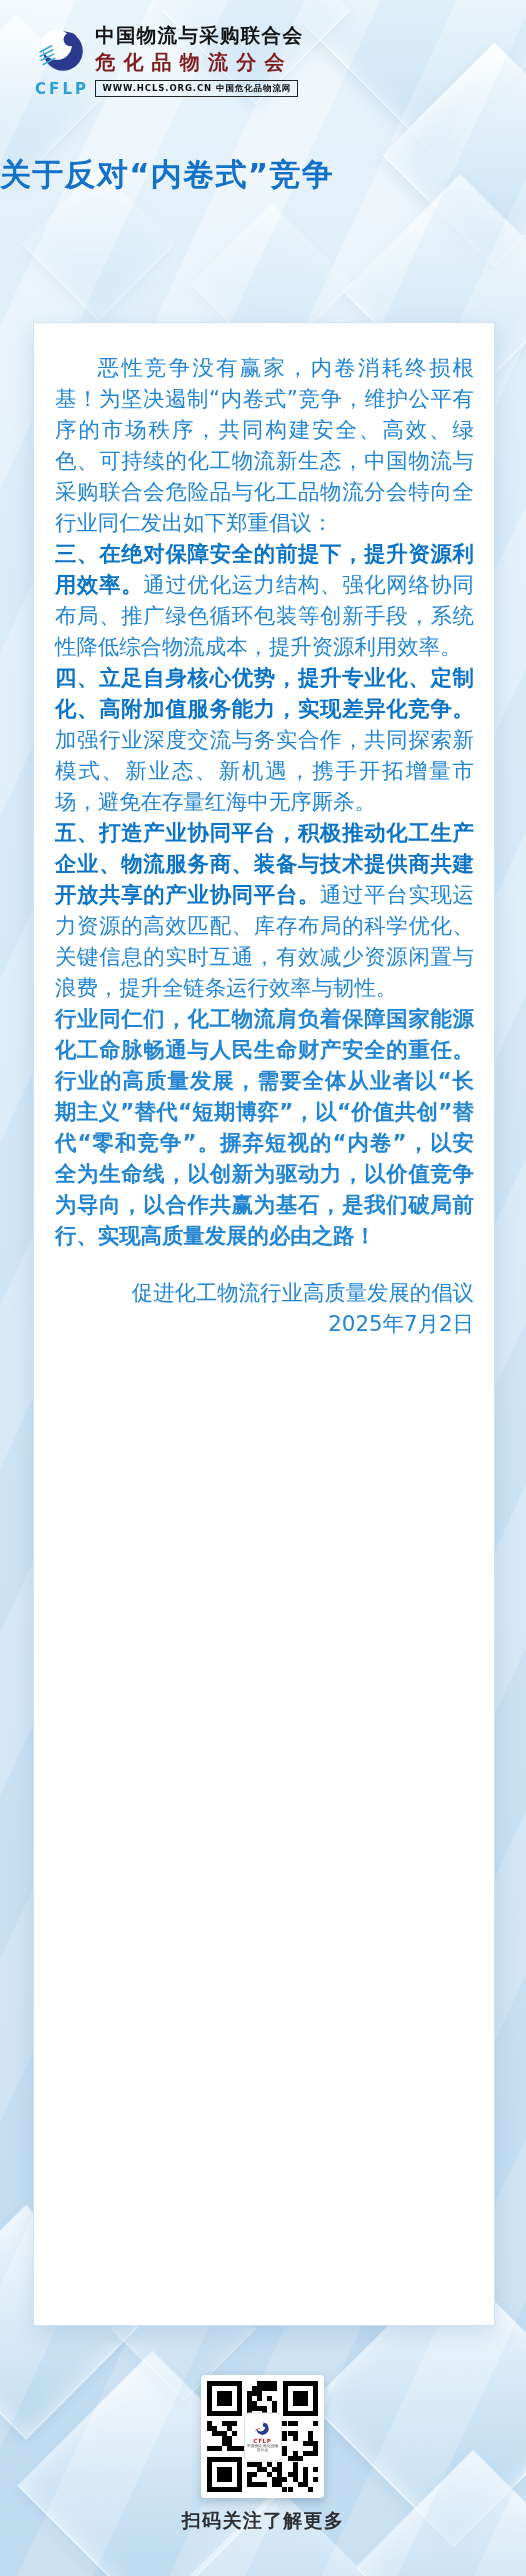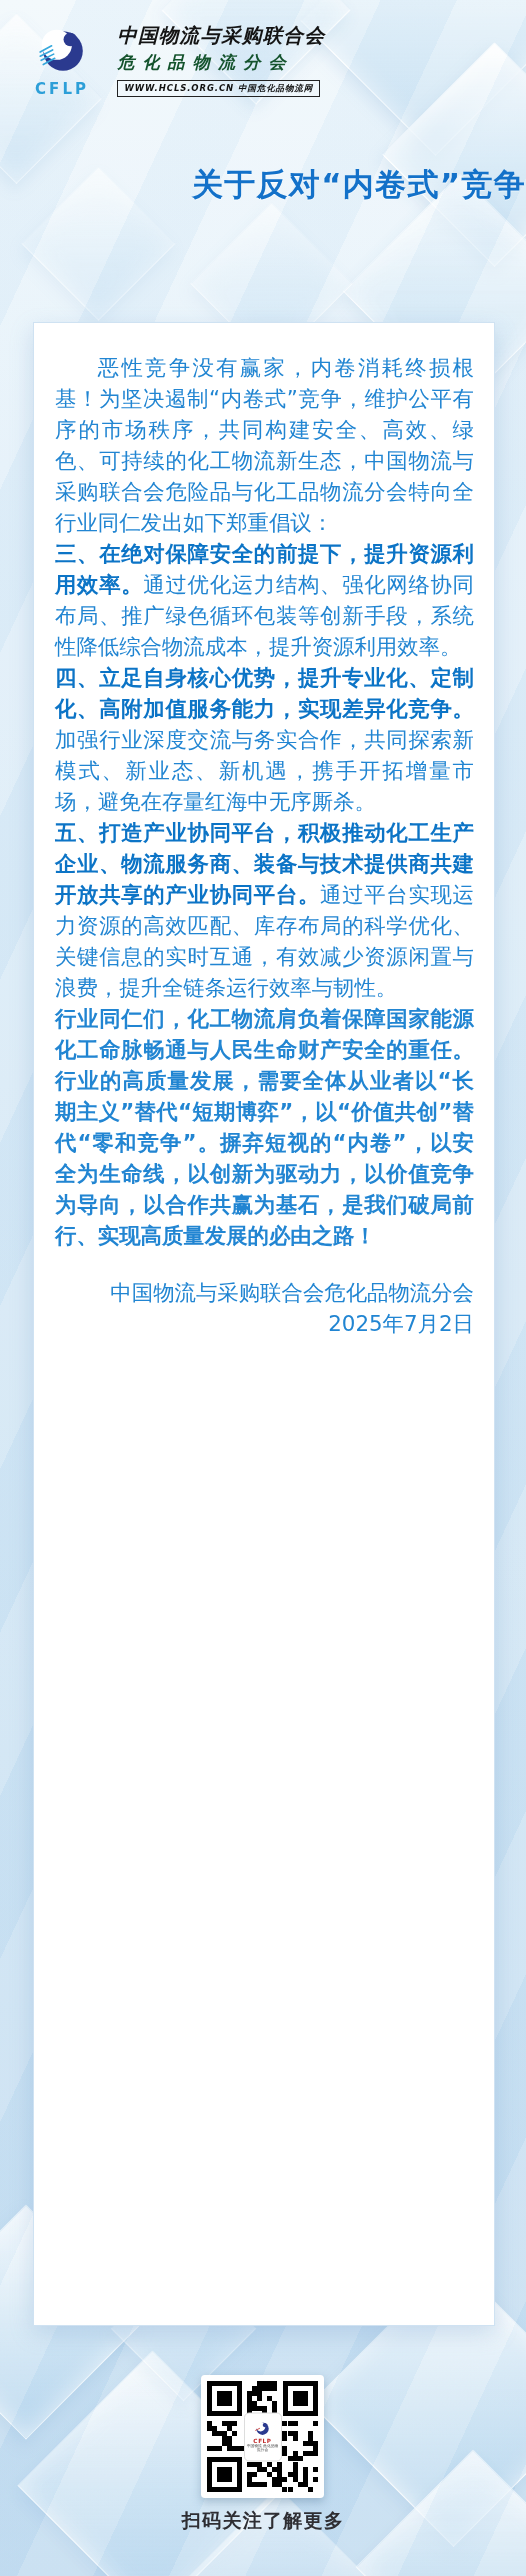--- a/index.html
+++ b/index.html
@@ -21,27 +21,27 @@
   .sheen{
     position:absolute;inset:0;
     background:repeating-linear-gradient(115deg,rgba(255,255,255,0.14) 0 69px,rgba(170,208,238,0.10) 69px 138px);
     pointer-events:none;
   }
   
   .header{position:absolute;top:25px;left:35px;display:flex;align-items:flex-start;}
   .logo-wrap{display:flex;flex-direction:column;align-items:center;}
   .logo-mark{width:52px;height:52px;}
   .logo-acronym{margin-top:2.5px;font-size:15px;font-weight:800;color:#2d9fd8;letter-spacing:3.1px;}
-  .header-right{margin-left:28px;font-style:italic;}
+  .header-right{margin-left:6px;}
   .org-name{font-size:19.5px;font-weight:800;color:#141414;letter-spacing:1.3px;line-height:22.6px;}
-  .branch-name{font-size:17px;font-weight:800;color:#14532d;letter-spacing:8.2px;margin-top:4.4px;line-height:21.4px;}
+  .branch-name{font-size:20px;font-weight:800;color:#7f1d1d;letter-spacing:8.2px;margin-top:4.4px;line-height:21.4px;}
   .site-box{margin-top:6.3px;display:inline-block;border:1.3px solid #222;padding:1.9px 6.3px;
     font-size:8.5px;font-weight:700;color:#111;letter-spacing:0.9px;}
   
-  .title{position:absolute;top:164px;left:0;width:100%;text-align:right;color:#1371c9;
+  .title{position:absolute;top:154px;left:0;width:100%;text-align:left;color:#1371c9;
     text-shadow:0 1.3px 0 rgba(255,255,255,0.55);}
   .title-l1{font-size:31px;font-weight:800;letter-spacing:1.3px;}
   .title-l2{font-size:30px;font-weight:800;margin-top:16.4px;letter-spacing:0.6px;}
   
   .card{
     position:absolute;left:33px;top:322px;width:462px;height:2004px;
     box-sizing:border-box;background:#ffffff;border:1.3px solid #cfe2f2;
     box-shadow:0 7.5px 21.4px rgba(110,155,200,0.28);
     padding:29px 20px 0 21px;overflow:hidden;
   }
@@ -117,21 +117,21 @@
 </div>
 
 <div class="card">
   <p class="para">恶性竞争没有赢家，内卷消耗终损根基！为坚决遏制“内卷式”竞争，维护公平有序的市场秩序，共同构建安全、高效、绿色、可持续的化工物流新生态，中国物流与采购联合会危险品与化工品物流分会特向全行业同仁发出如下郑重倡议：</p>
 
   <p class="section"><span class="lead">三、在绝对保障安全的前提下，提升资源利用效率。</span><span>通过优化运力结构、强化网络协同布局、推广绿色循环包装等创新手段，系统性降低综合物流成本，提升资源利用效率。</span></p>
   <p class="section"><span class="lead">四、立足自身核心优势，提升专业化、定制化、高附加值服务能力，实现差异化竞争。</span><span>加强行业深度交流与务实合作，共同探索新模式、新业态、新机遇，携手开拓增量市场，避免在存量红海中无序厮杀。</span></p>
   <p class="section"><span class="lead">五、打造产业协同平台，积极推动化工生产企业、物流服务商、装备与技术提供商共建开放共享的产业协同平台。</span><span>通过平台实现运力资源的高效匹配、库存布局的科学优化、关键信息的实时互通，有效减少资源闲置与浪费，提升全链条运行效率与韧性。</span></p>
 
   <p class="closing">行业同仁们，化工物流肩负着保障国家能源化工命脉畅通与人民生命财产安全的重任。行业的高质量发展，需要全体从业者以“长期主义”替代“短期博弈”，以“价值共创”替代“零和竞争”。摒弃短视的“内卷”，以安全为生命线，以创新为驱动力，以价值竞争为导向，以合作共赢为基石，是我们破局前行、实现高质量发展的必由之路！</p>
-  <p class="signature">中国物流与采购联合会危化品物流分会</p>
+  <p class="signature">促进化工物流行业高质量发展的倡议</p>
   <p class="date-line">2025年7月2日</p>
 </div>
 
 <div class="qr-frame">
   <div class="qr">
     <div class="finder f-tl"></div>
     <div class="finder f-tr"></div>
     <div class="finder f-bl"></div>
     <div class="cell" style="left: 50px; top: 0px;"></div>
       <div class="cell" style="left: 55px; top: 0px;"></div>

